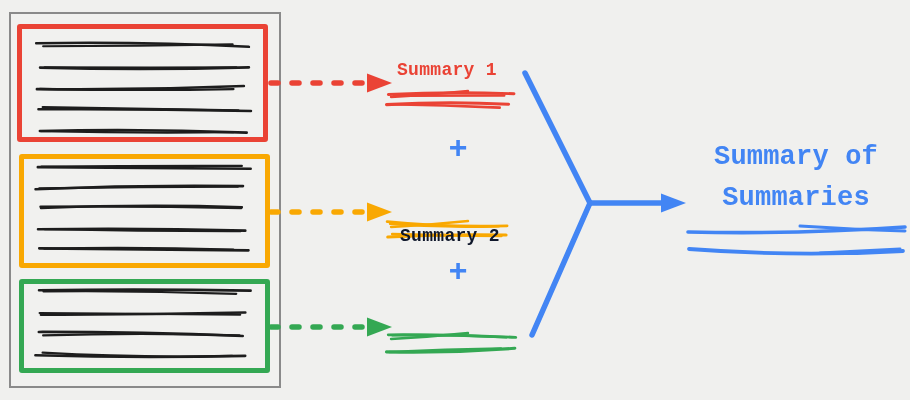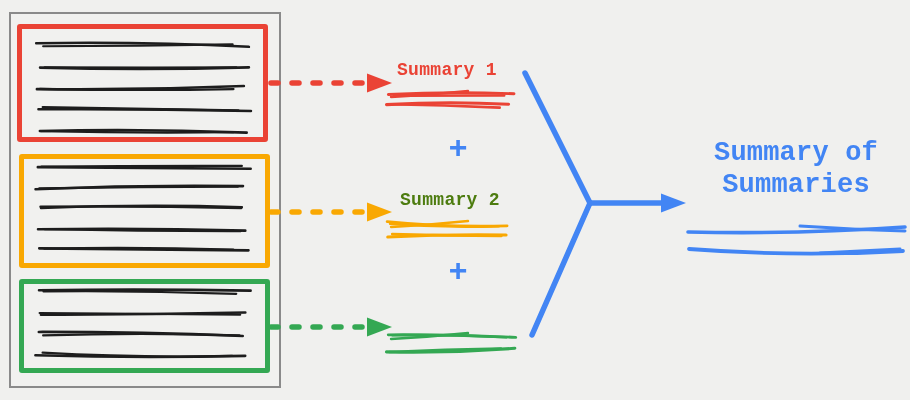--- a/index.html
+++ b/index.html
@@ -49,21 +49,21 @@
     font-size: 32px; font-weight: 700;
     line-height: 36px;
   }
   #plus1 { left: 444px; top: 132px; }
   #plus2 { left: 444px; top: 255px; }
   .result-title {
     position: absolute;
     left: 698px; top: 137px; width: 196px;
     text-align: center;
     font-size: 27px; font-weight: 700;
-    line-height: 32px;
+    line-height: 41px;
     letter-spacing: 0.2px;
   }
 </style>
 </head>
 <body>
 
 <div id="canvas">
 
   <div class="doc-page"></div>
 
@@ -150,20 +150,20 @@
         <path d="M 800 226 Q 852.5 229.5 905 231" stroke="#4285F4" stroke-width="3" fill="none" stroke-linecap="round" stroke-linejoin="round"></path>
         <path d="M 689 249 Q 796 257 903 251" stroke="#4285F4" stroke-width="3.8" fill="none" stroke-linecap="round" stroke-linejoin="round"></path>
         <path d="M 820 253 Q 860 251 900 249" stroke="#4285F4" stroke-width="3" fill="none" stroke-linecap="round" stroke-linejoin="round"></path>
       </g>
     </svg>
 
   <div class="slabel" id="label1" style="color: rgb(234, 67, 53);">Summary 1</div>
 
   <div class="plus" id="plus1" style="color: rgb(66, 133, 244);">+</div>
 
-  <div class="slabel" id="label2" style="color: #4d7c0f;">Summary 2</div>
+  <div class="slabel" id="label2" style="color: #0f172a; margin-top: 36px;">Summary 2</div>
 
   <div class="plus" id="plus2" style="color: rgb(66, 133, 244);">+</div>
 
 
   <div class="result-title" style="color: rgb(66, 133, 244);">Summary of Summaries</div>
 
 </div>
 
 </body></html>

